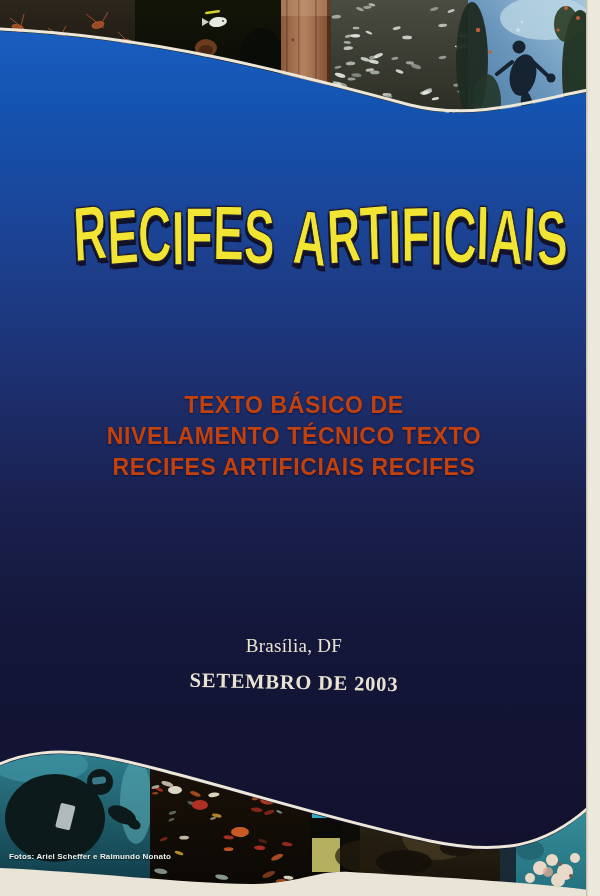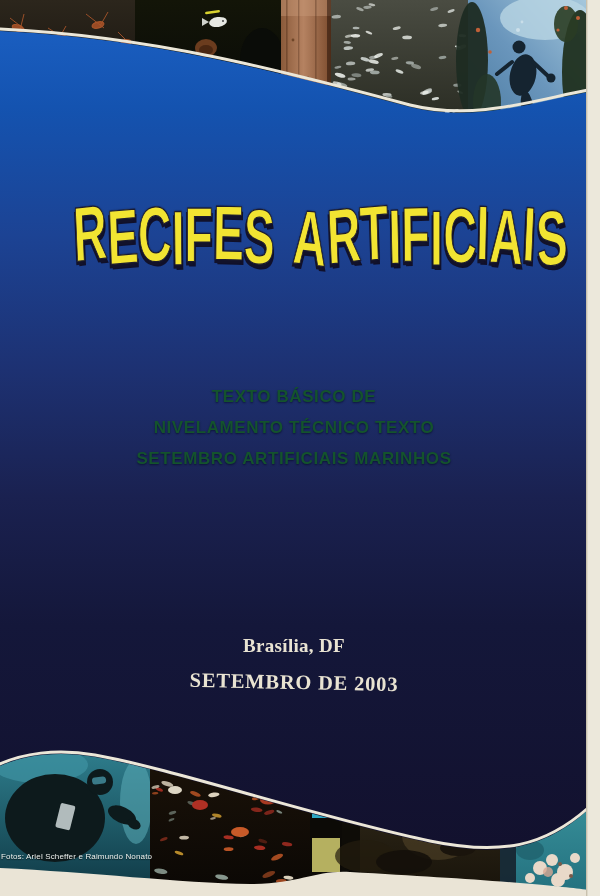--- a/index.html
+++ b/index.html
@@ -8,31 +8,31 @@
   .art{position:absolute;left:0;top:0;width:600px;height:896px;display:block;}
   .txt{position:absolute;left:0;width:588px;text-align:center;}
   .title{top:196px;height:80px;line-height:80px;
          font-weight:bold;font-size:62px;color:#f2e432;
          transform:scale(0.75,1.25);transform-origin:50% 50%;
          -webkit-text-stroke:1px #1c1c30;
          text-shadow:-2px 3px 0 #12122b,2px 4px 0 #10102a,0 0 2px #0a0a20;
          white-space:nowrap;}
   .title span{display:inline-block;}
   .title .sp{width:24px;}
-  .subtitle{top:381px;font-weight:bold;font-size:17px;line-height:31px;
-            letter-spacing:0.6px;color:#14532d;
+  .subtitle{top:390px;font-weight:bold;font-size:23px;line-height:31px;
+            letter-spacing:0.6px;color:#c2410c;
             text-shadow:0 1px 2px rgba(0,0,25,0.55);}
-  .place{top:635px;font-family:"Liberation Serif",serif;font-weight:bold;
+  .place{top:635px;font-family:"Liberation Serif",serif;font-weight:normal;
          font-size:19px;color:#e9e3d2;letter-spacing:0.3px;}
   .date{top:671px;font-family:"Liberation Serif",serif;font-weight:bold;
         font-size:20.5px;color:#e9e3d2;letter-spacing:0.8px;
         transform:rotate(1.2deg);}
   .credit{position:absolute;left:1px;top:852px;width:auto;
-          font-size:8px;font-weight:normal;color:#eef2ef;letter-spacing:0.15px;
-          text-shadow:0 1px 1px rgba(0,0,0,0.65);white-space:nowrap;}
+          font-size:8px;font-weight:bold;color:#eef2ef;letter-spacing:0.15px;
+          text-shadow:0 1px 1px rgba(0,0,0,0.65);white-space:nowrap;padding-left:8px;}
 </style>
 </head>
 <body>
 
 <div class="page">
 
 <svg class="art" viewBox="0 0 600 896" xmlns="http://www.w3.org/2000/svg">
   <defs>
     <linearGradient id="gBlue" x1="0" y1="30" x2="0" y2="880" gradientUnits="userSpaceOnUse">
       <stop offset="0" stop-color="#1a5ec0"></stop>
@@ -349,20 +349,20 @@
 
   <rect x="586" y="0" width="14" height="896" fill="#ece8db"></rect>
   <rect x="586" y="0" width="1.4" height="896" fill="#c9c1ae"></rect>
 </svg>
 
   <div class="txt title"><span style="transform: rotate(-4deg) translateY(-2px);">R</span><span style="transform: rotate(-3deg) translateY(1px);">E</span><span style="transform: rotate(-2deg) translateY(-1px);">C</span><span style="transform: rotate(-1deg) translateY(2px);">I</span><span style="transform: rotate(0deg) translateY(0px);">F</span><span style="transform: rotate(1deg) translateY(-2px);">E</span><span style="transform: rotate(2deg) translateY(1px);">S</span><span class="sp"></span><span style="transform: rotate(4deg) translateY(2px);">A</span><span style="transform: rotate(-4deg) translateY(0px);">R</span><span style="transform: rotate(-3deg) translateY(-2px);">T</span><span style="transform: rotate(-2deg) translateY(1px);">I</span><span style="transform: rotate(-1deg) translateY(-1px);">F</span><span style="transform: rotate(0deg) translateY(2px);">I</span><span style="transform: rotate(1deg) translateY(0px);">C</span><span style="transform: rotate(2deg) translateY(-2px);">I</span><span style="transform: rotate(3deg) translateY(1px);">A</span><span style="transform: rotate(4deg) translateY(-1px);">I</span><span style="transform: rotate(-4deg) translateY(2px);">S</span></div>
 
   <div class="txt subtitle">
     <div>TEXTO BÁSICO DE</div>
     <div>NIVELAMENTO TÉCNICO TEXTO</div>
-    <div>SETEMBRO ARTIFICIAIS MARINHOS</div>
+    <div>RECIFES ARTIFICIAIS RECIFES</div>
   </div>
 
   <div class="txt place">Brasília, DF</div>
   <div class="txt date">SETEMBRO DE 2003</div>
 
   <div class="credit">Fotos: Ariel Scheffer e Raimundo Nonato</div>
 </div>
 
 </body></html>

